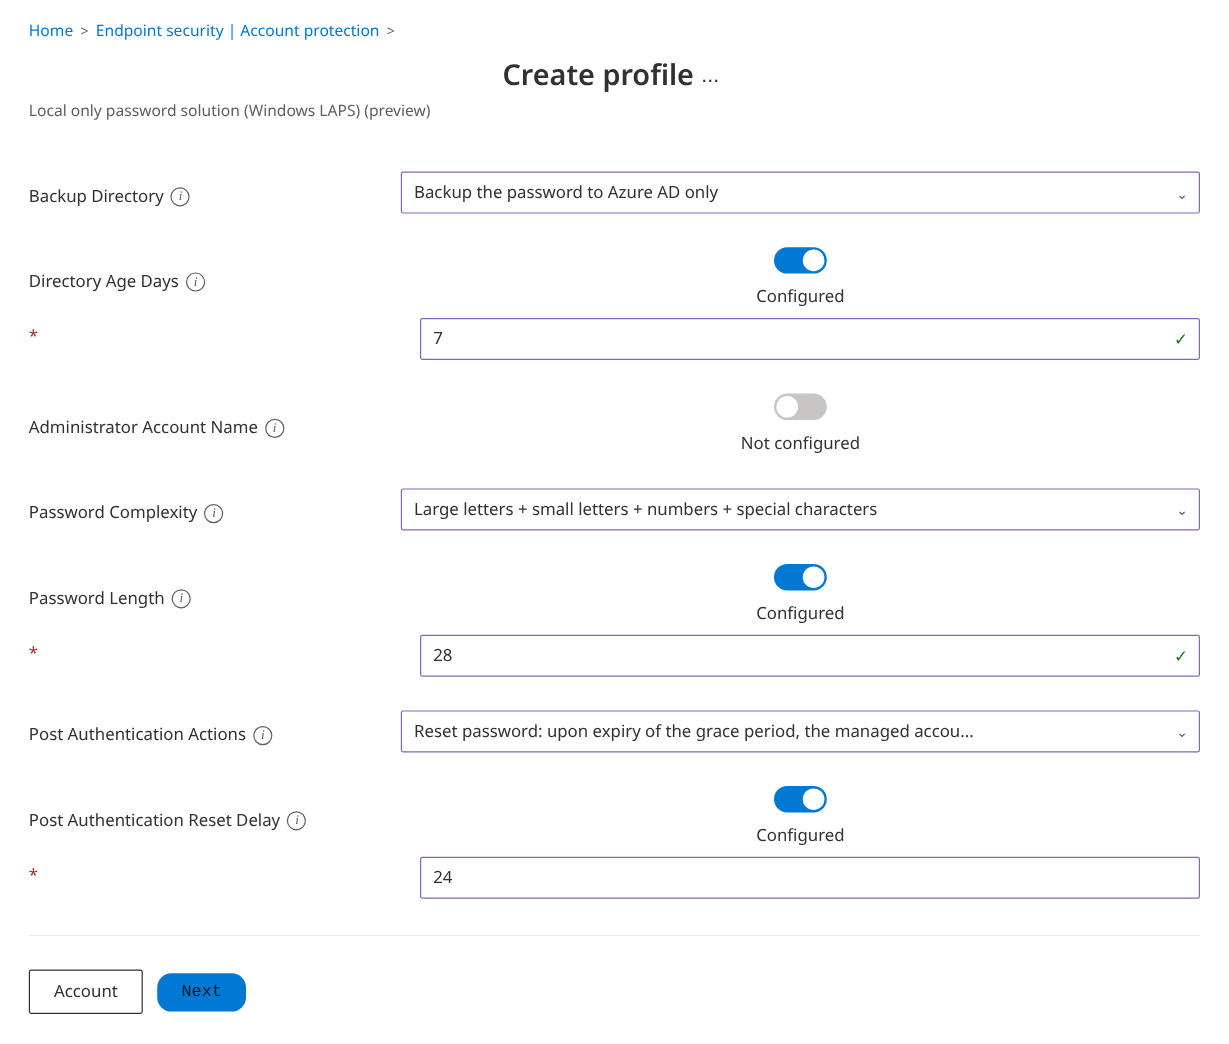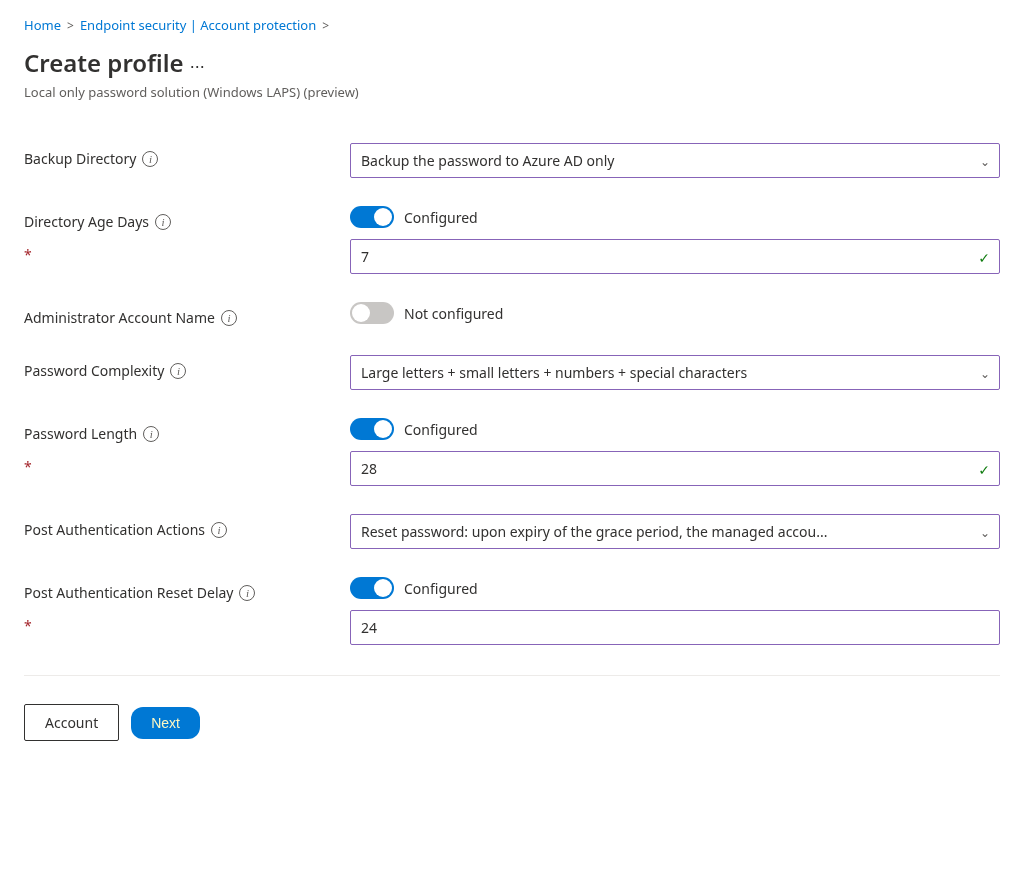--- a/index.html
+++ b/index.html
@@ -31,20 +31,21 @@
     .breadcrumb-sep {
       color: #605e5c;
       font-size: 12px;
     }
 
     
     .page-header {
       margin-bottom: 4px;
       display: flex;
       align-items: center;
+      justify-content: center;
     }
     .page-title {
       font-size: 24px;
       font-weight: 600;
       color: #323130;
     }
     .ellipsis-btn {
       background: none;
       border: none;
       cursor: pointer;
@@ -59,23 +60,23 @@
       margin-bottom: 28px;
     }
 
     
     .form-section {
       max-width: 980px;
     }
 
     .form-row {
       display: flex;
-      align-items: flex-start;
+      align-items: center;
       padding: 14px 0;
-      gap: 16px;
+      gap: 0;
     }
 
     .form-label-col {
       width: 310px;
       flex-shrink: 0;
       display: flex;
       align-items: center;
       gap: 6px;
       padding-top: 6px;
       font-size: 14px;
@@ -103,20 +104,21 @@
       display: flex;
       flex-direction: column;
       gap: 8px;
     }
 
     
     .toggle-row {
       display: flex;
       align-items: center;
       gap: 10px;
+      flex-direction: column;
     }
     .toggle {
       position: relative;
       width: 44px;
       height: 22px;
       flex-shrink: 0;
     }
     .toggle-slider {
       position: absolute;
       inset: 0;
@@ -223,24 +225,24 @@
       padding: 8px 20px;
       font-size: 14px;
       font-family: inherit;
       cursor: pointer;
       border-radius: 2px;
     }
 
     .btn-next {
       border: none;
       background: #0078d4;
-      color: #fef9c3;
+      color: #0f172a;
       padding: 8px 20px;
       font-size: 14px;
-      font-family: Liberation Sans, sans-serif;
+      font-family: Liberation Mono, monospace;
       cursor: pointer;
       border-radius: 12px;
     }
 
     .sub-row {
       display: flex;
       align-items: flex-start;
       padding: 4px 0 14px 0;
       gap: 16px;
     }

